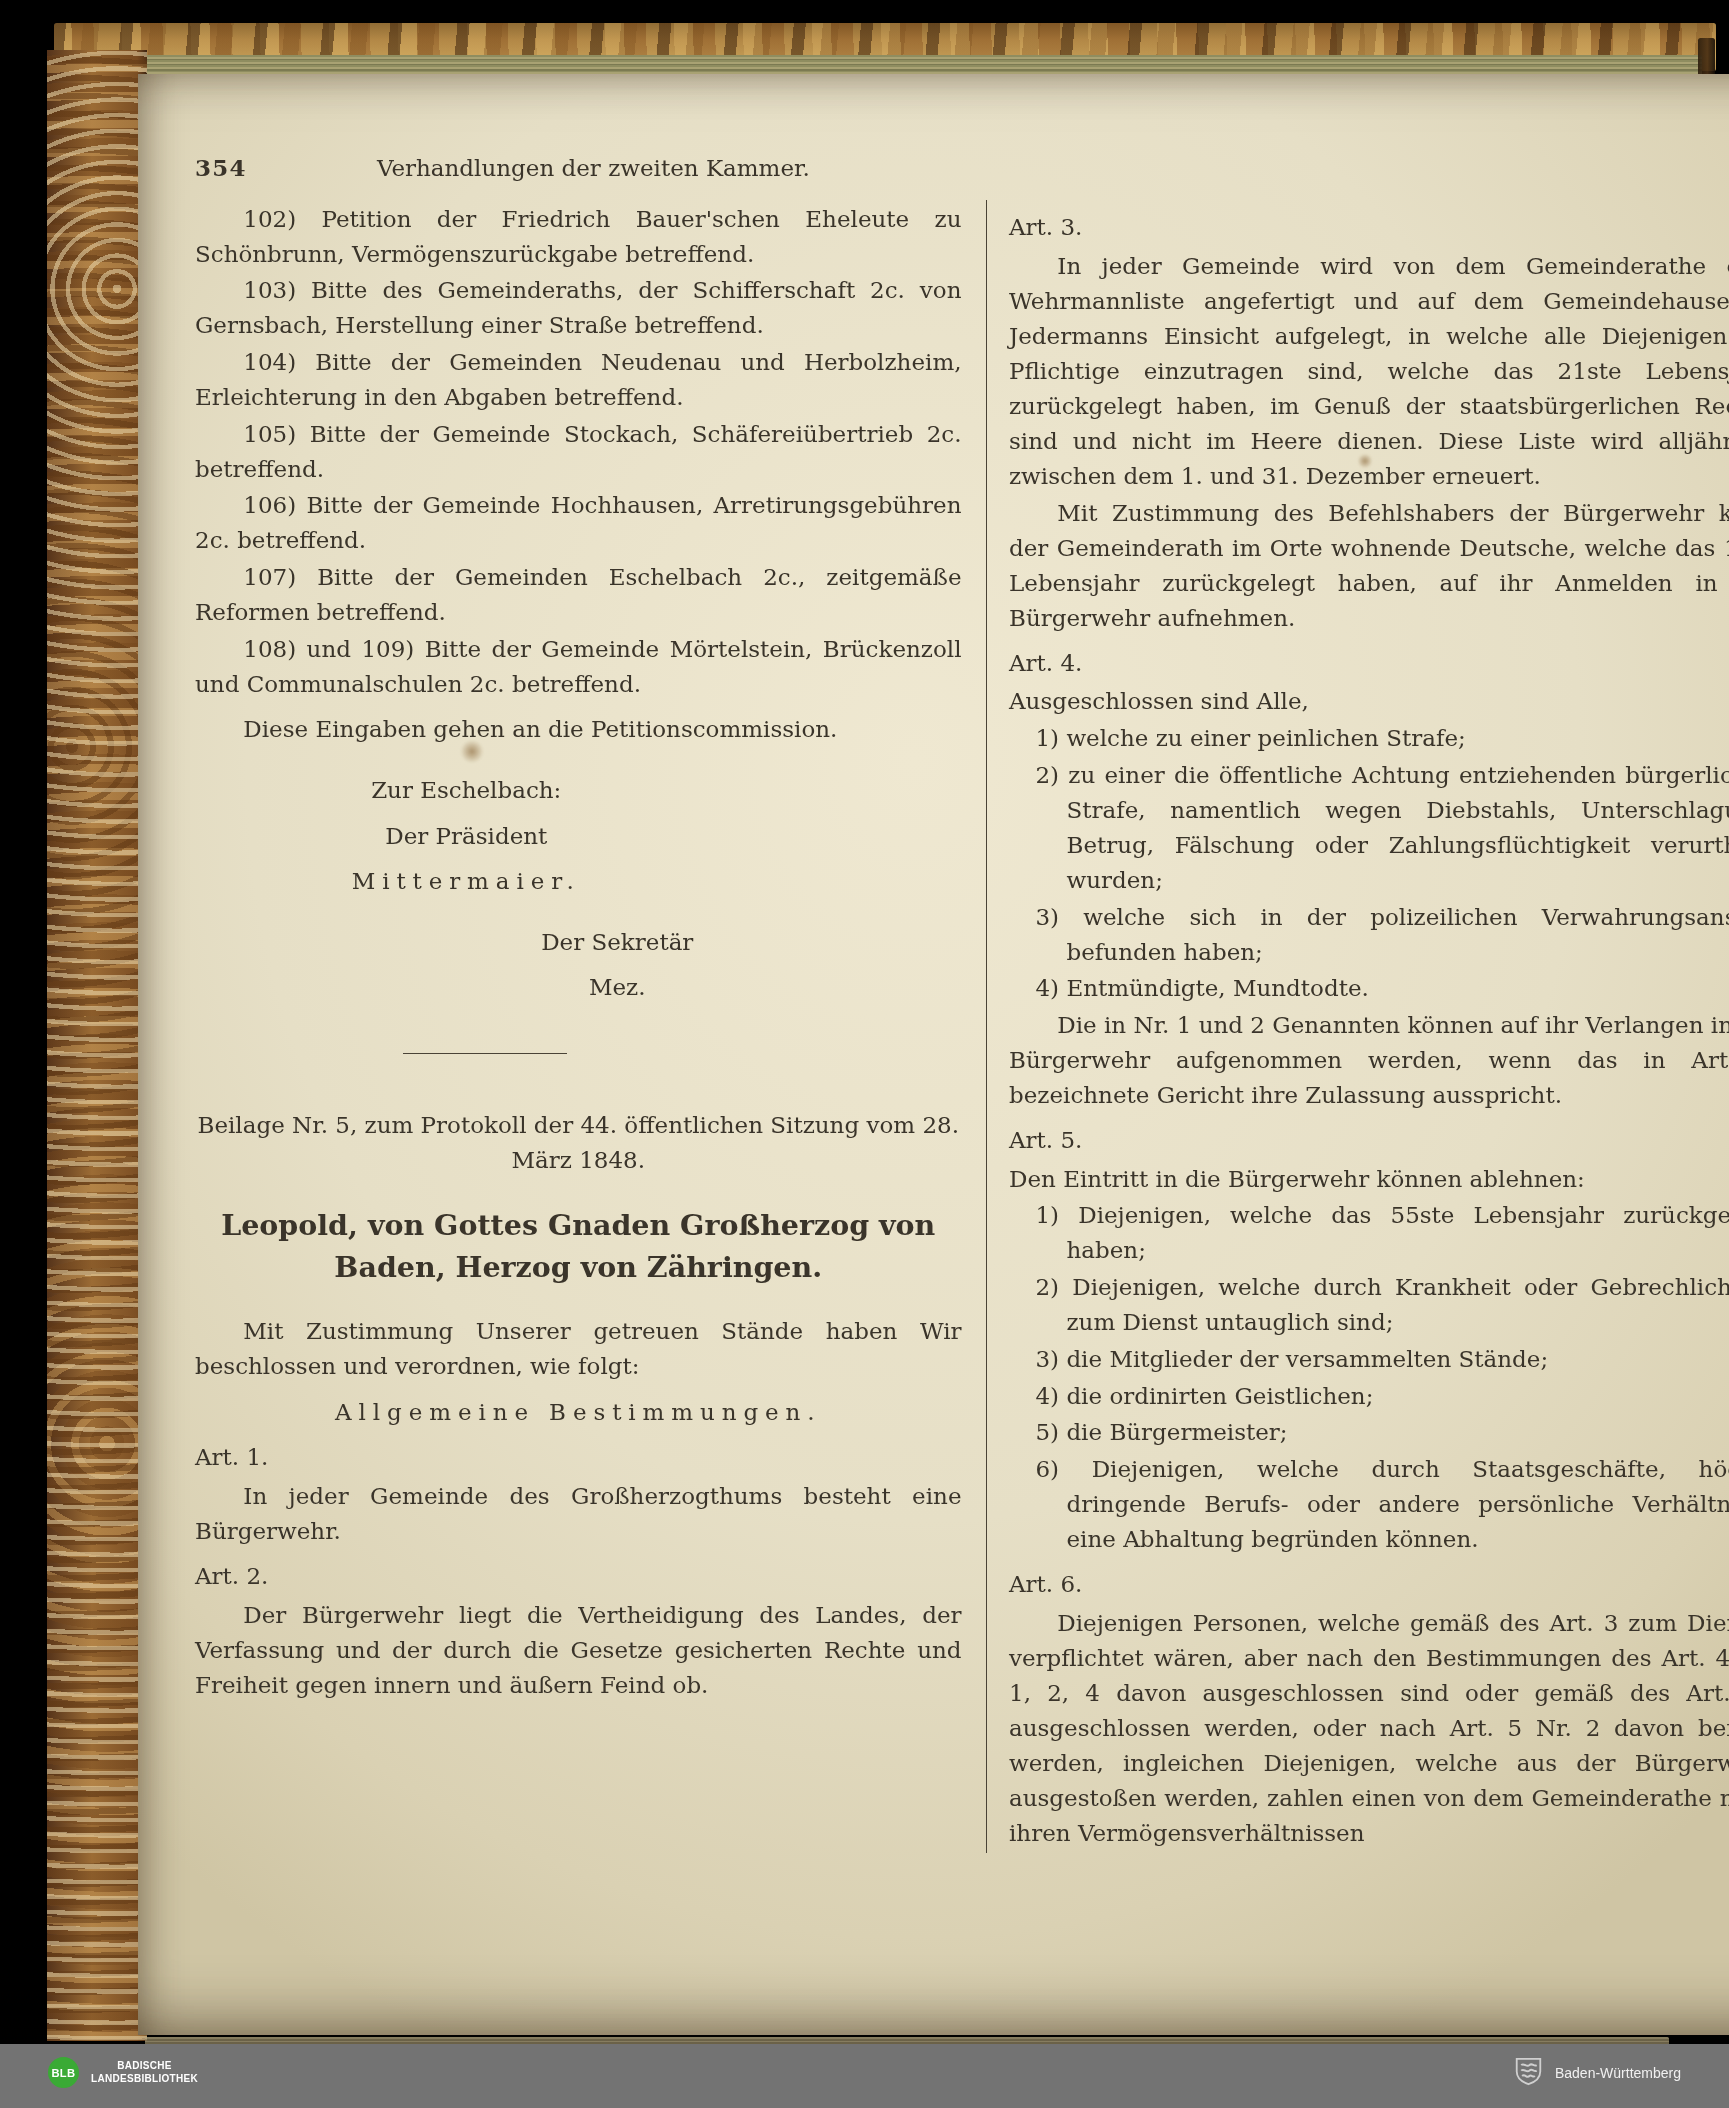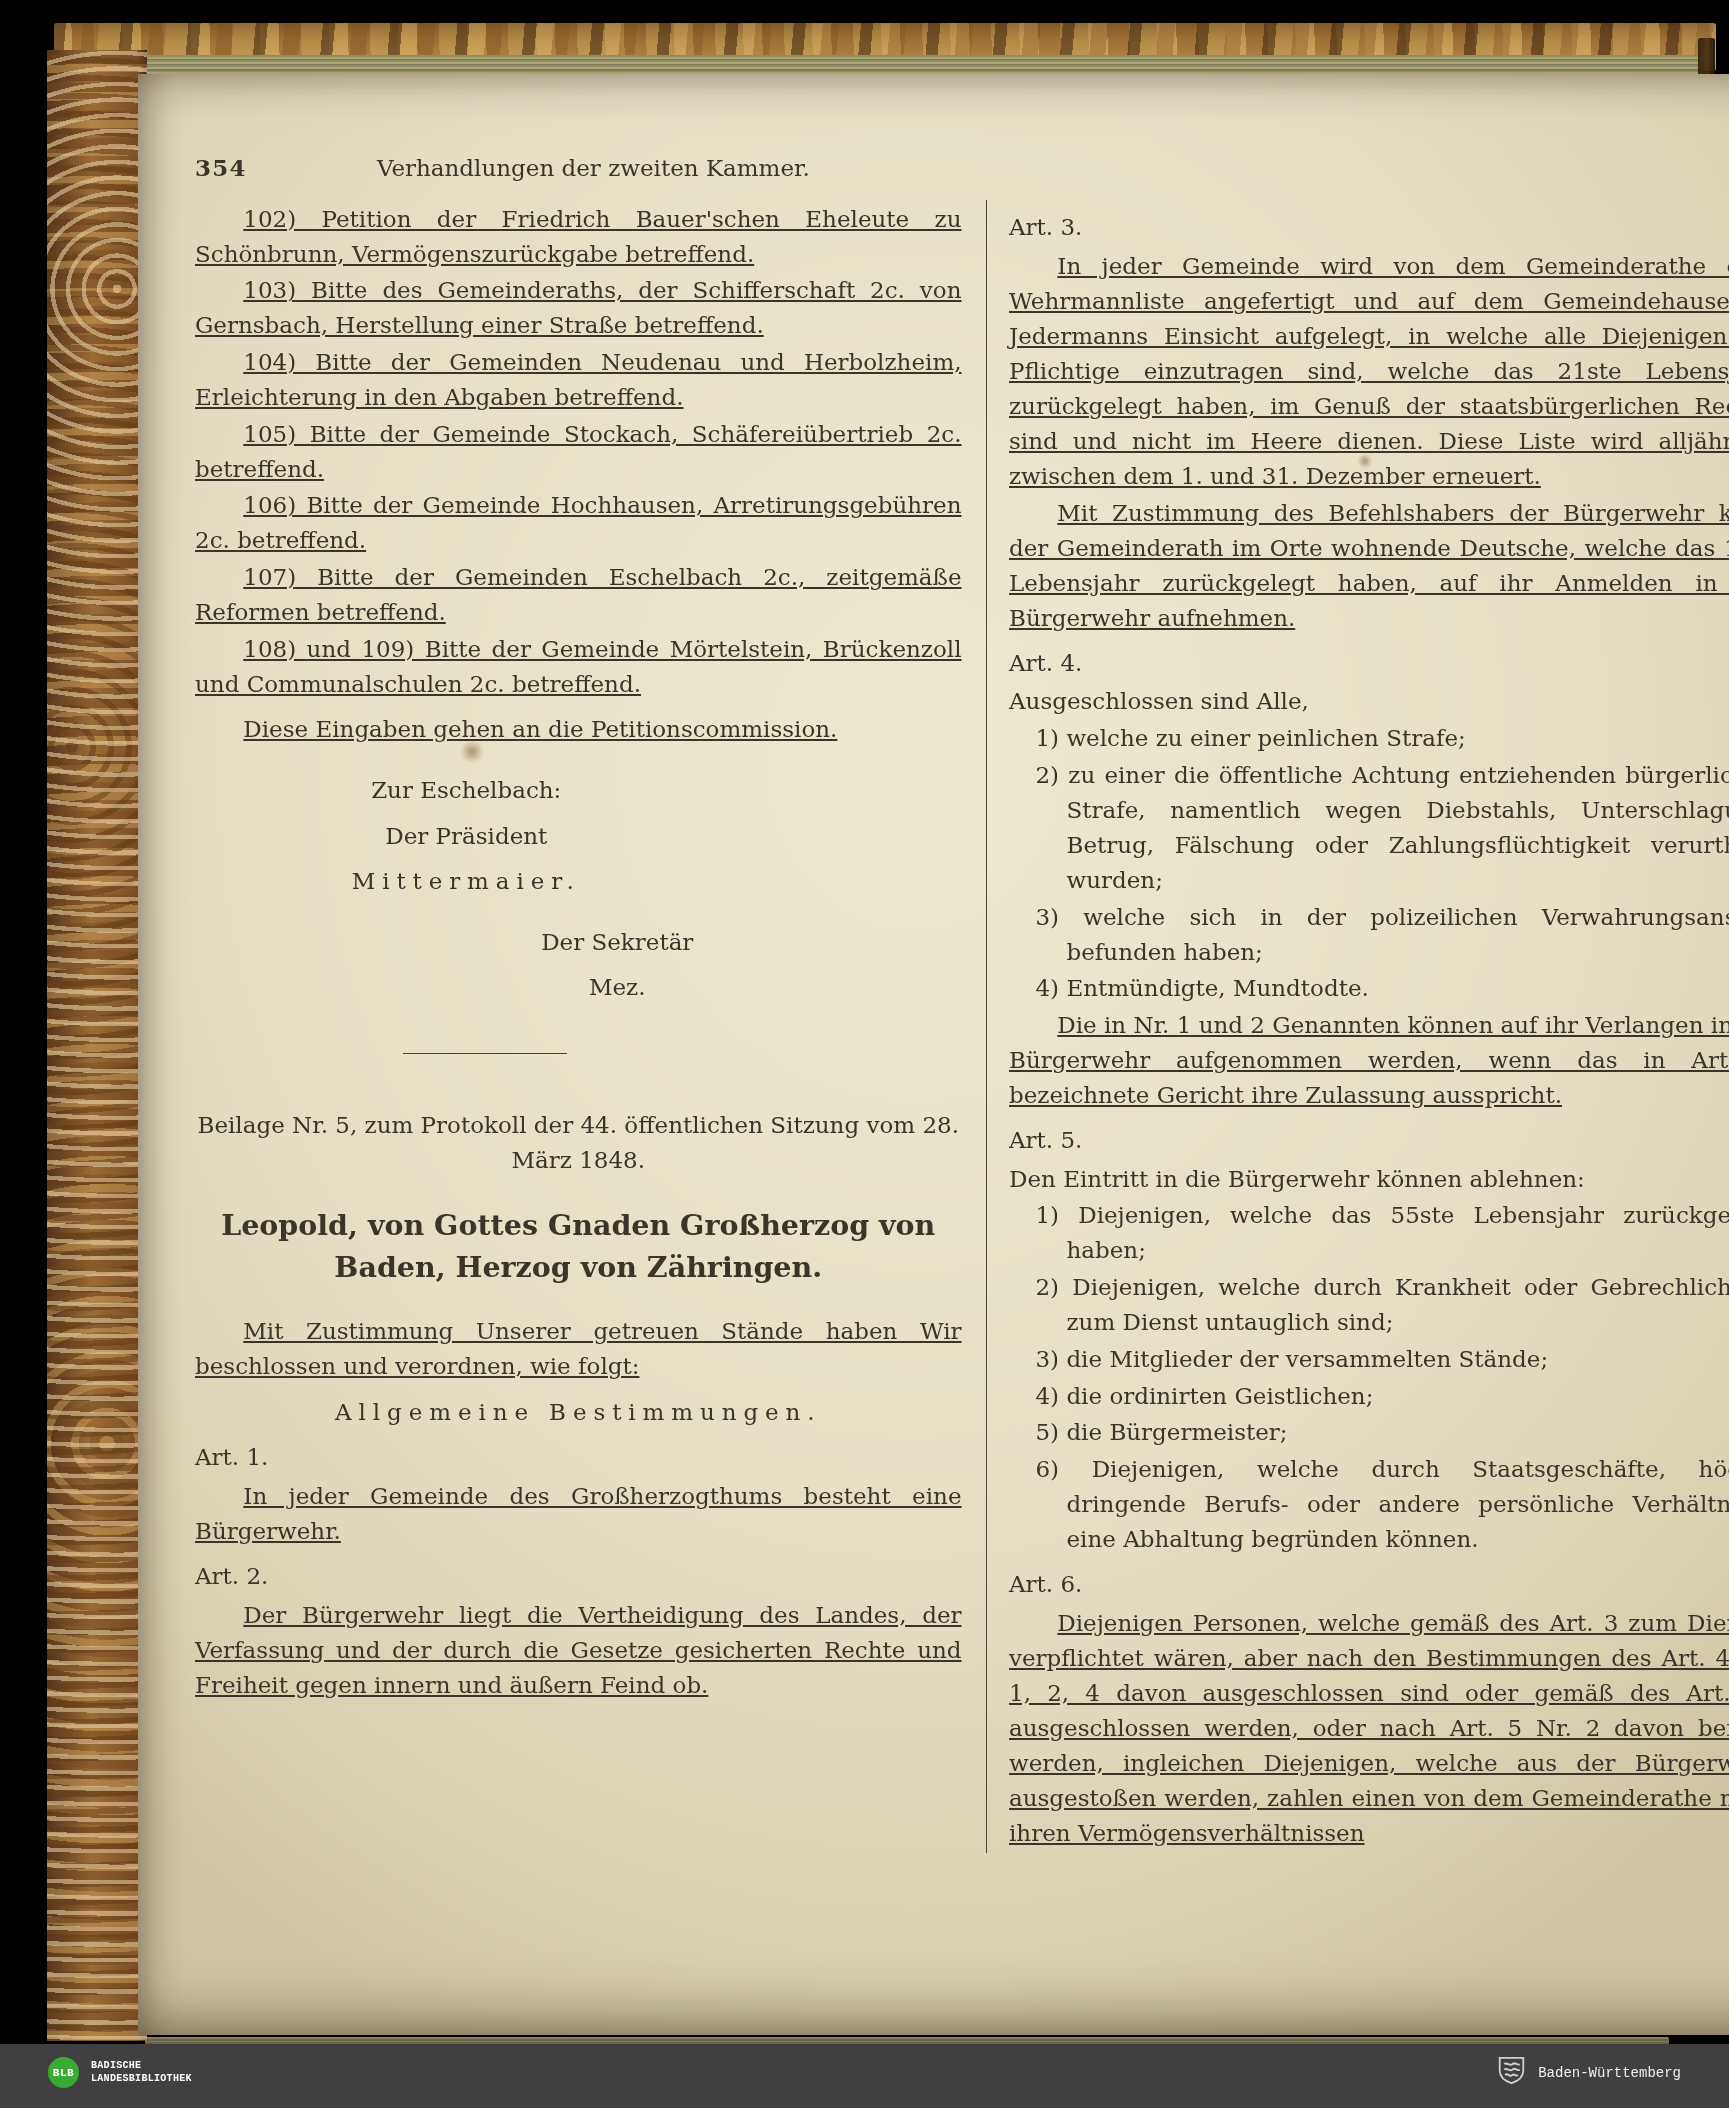--- a/index.html
+++ b/index.html
@@ -48,38 +48,38 @@
   .htitle { margin-left:130px; }
   .htitle2 { margin-left:61px; }
 
   
   .columns { display:flex; margin-top:19px; }
   .col { width:50%; font-size:23px; line-height:35px; }
   .col.left  { padding-right:24px; }
   .col.right { padding-left:22.5px; border-left:1.7px solid #4a4336; }
 
   .blk { margin:1.7px 0; }
-  .p   { text-align:justify; text-indent:2.1em;text-decoration:underline; }
+  .p   { text-align:justify; text-indent:2.1em; }
   .pn  { text-align:left; }
   .center { text-align:center; }
   .art { text-align:left; margin-top:10.4px; margin-bottom:3.5px; }
   .title { text-align:center; font-size:28.5px; line-height:42px; font-weight:bold; padding:0 26px; }
   .spaced { letter-spacing:.3em; }
   .sigl { transform:translateX(-112px); }
   .sigr { transform:translateX(39px); }
   .rule { width:164px; height:0; border-top:1.7px solid #4a4336; margin:48px 0 0 208px; }
   .gt  { margin-top:10.4px; }
   .gtl { margin-top:26px; }
   .gtx { margin-top:54px; }
   .li  { padding-left:2.5em; text-indent:-1.35em; text-align:justify; }
 
   
-  .footer { position:absolute; left:0; bottom:0; width:100%; height:64px; background:#404040;
+  .footer { position:absolute; left:0; bottom:0; width:100%; height:64px; background:#737373;
     display:flex; align-items:center; justify-content:space-between; padding:0 48px 7px;
-    font-family:Liberation Mono, monospace; }
+    font-family:Liberation Sans, sans-serif;text-align:center; }
   .f-left { display:flex; align-items:center; gap:12px; }
   .blb-circle { width:31px; height:31px; border-radius:50%; background:#3aaa35; color:#fff;
     display:flex; align-items:center; justify-content:center; font-size:11.2px; font-weight:bold; letter-spacing:0.4px; }
   .lib-name { color:#fff; font-size:10px; font-weight:bold; line-height:1.25; letter-spacing:0.3px; }
   .f-right { display:flex; align-items:center; gap:12px; color:#f0f0f0; font-size:14px; }
 </style>
 </head>
 <body>
 
 <div class="scan">

